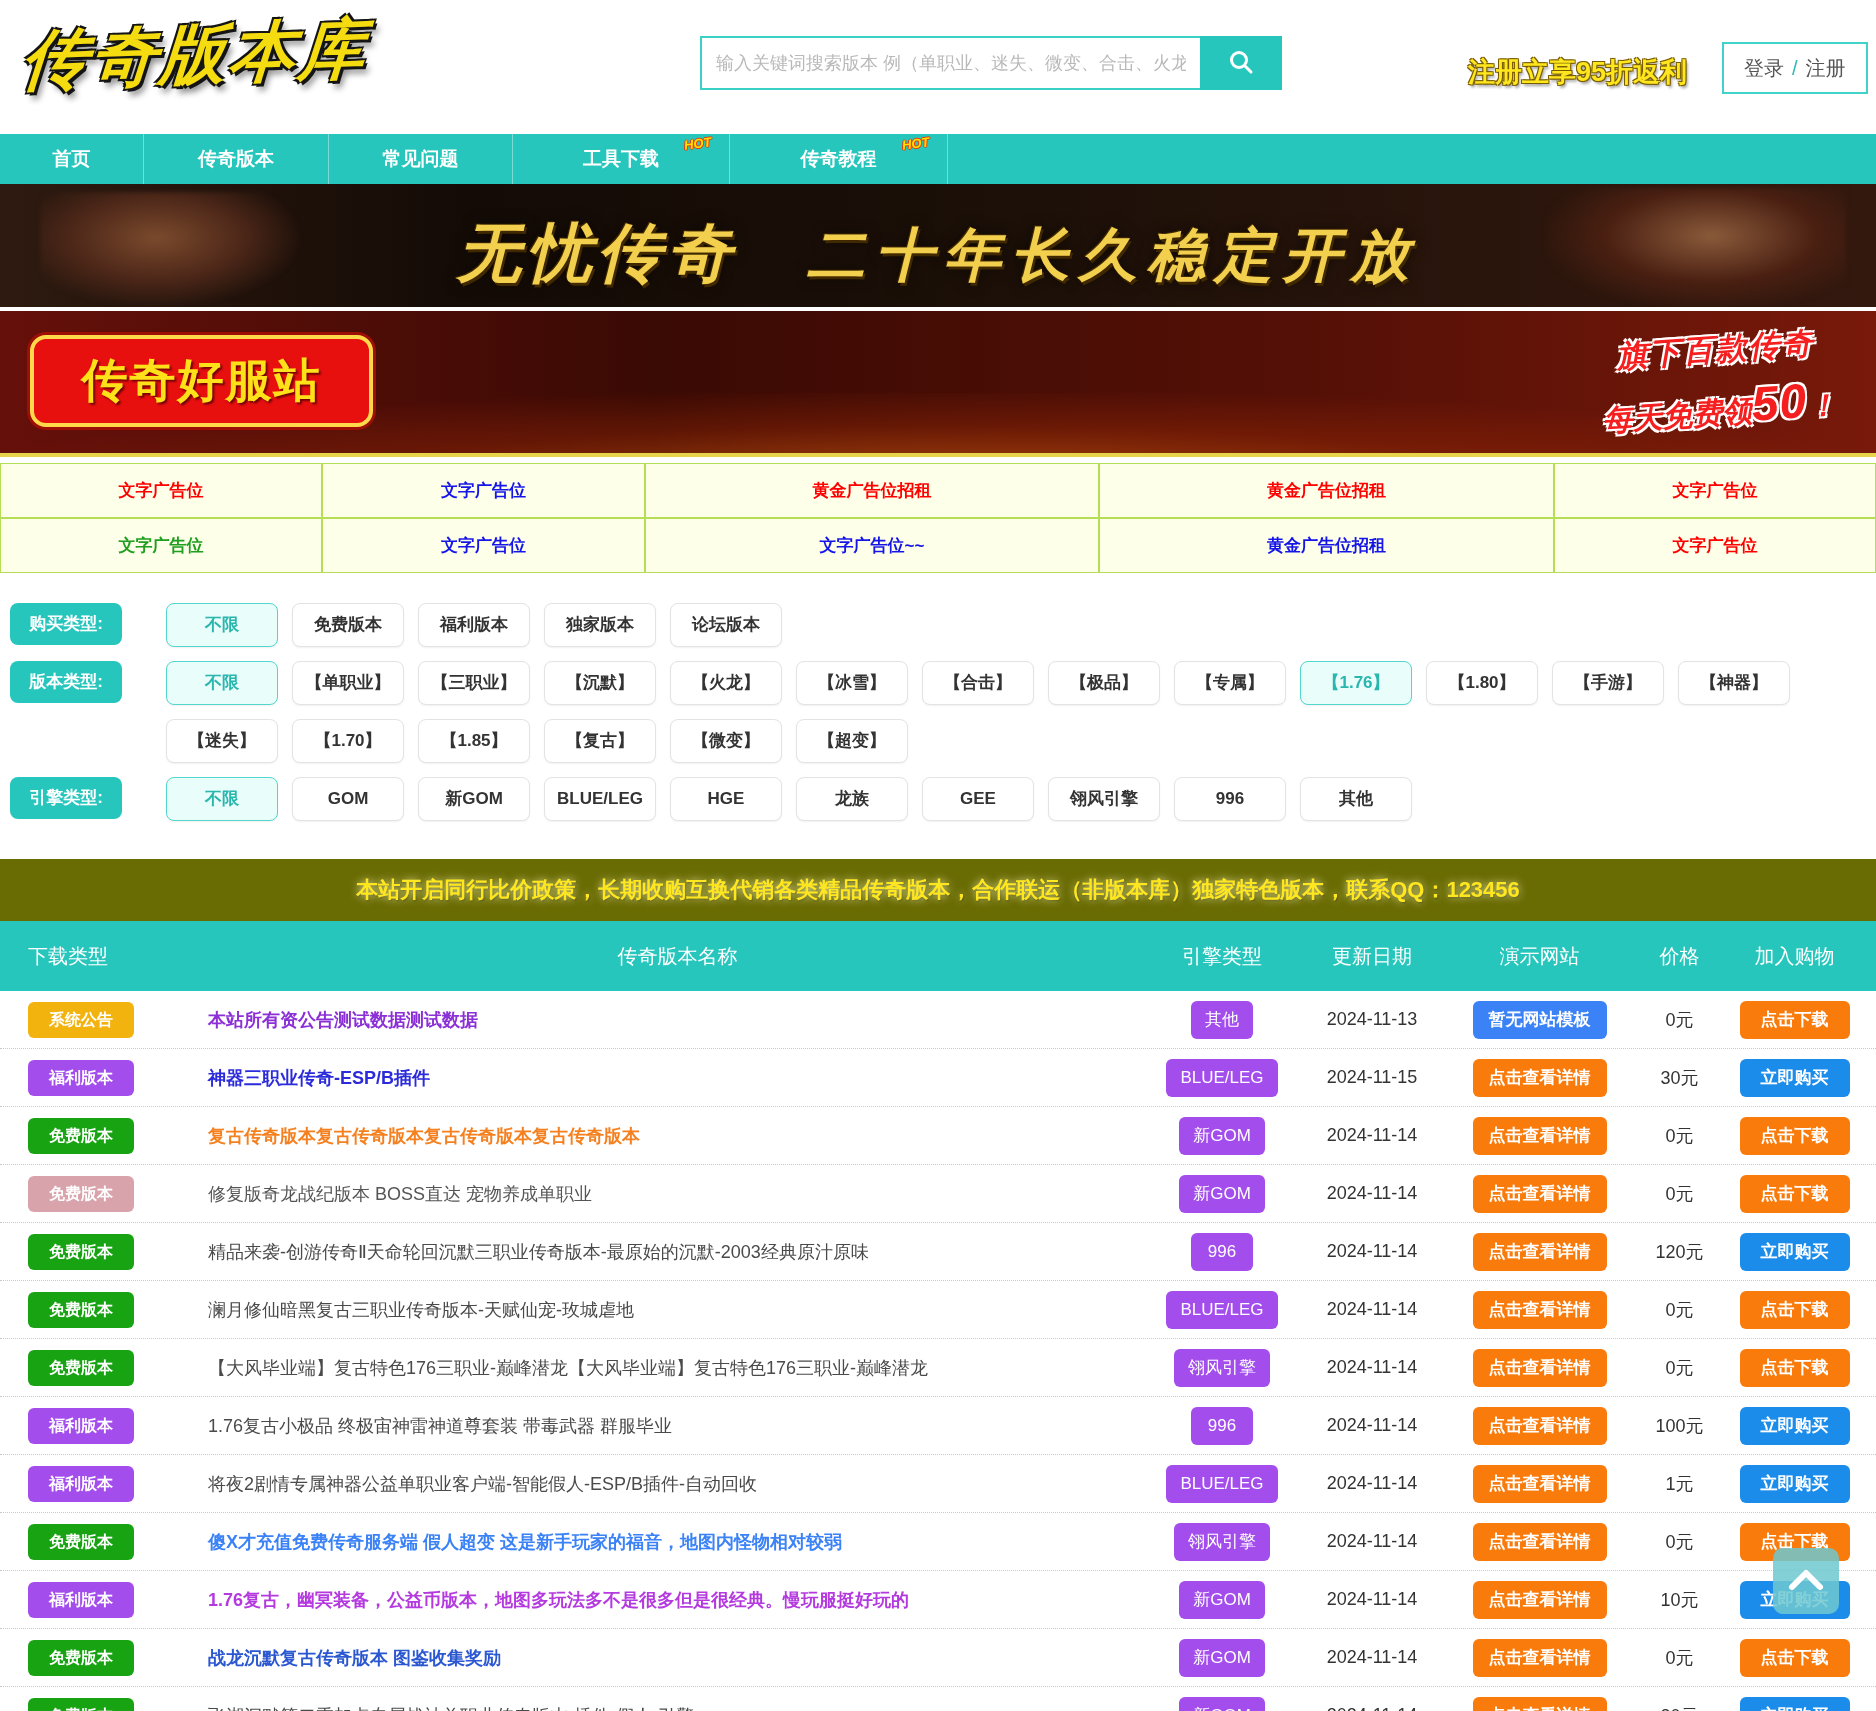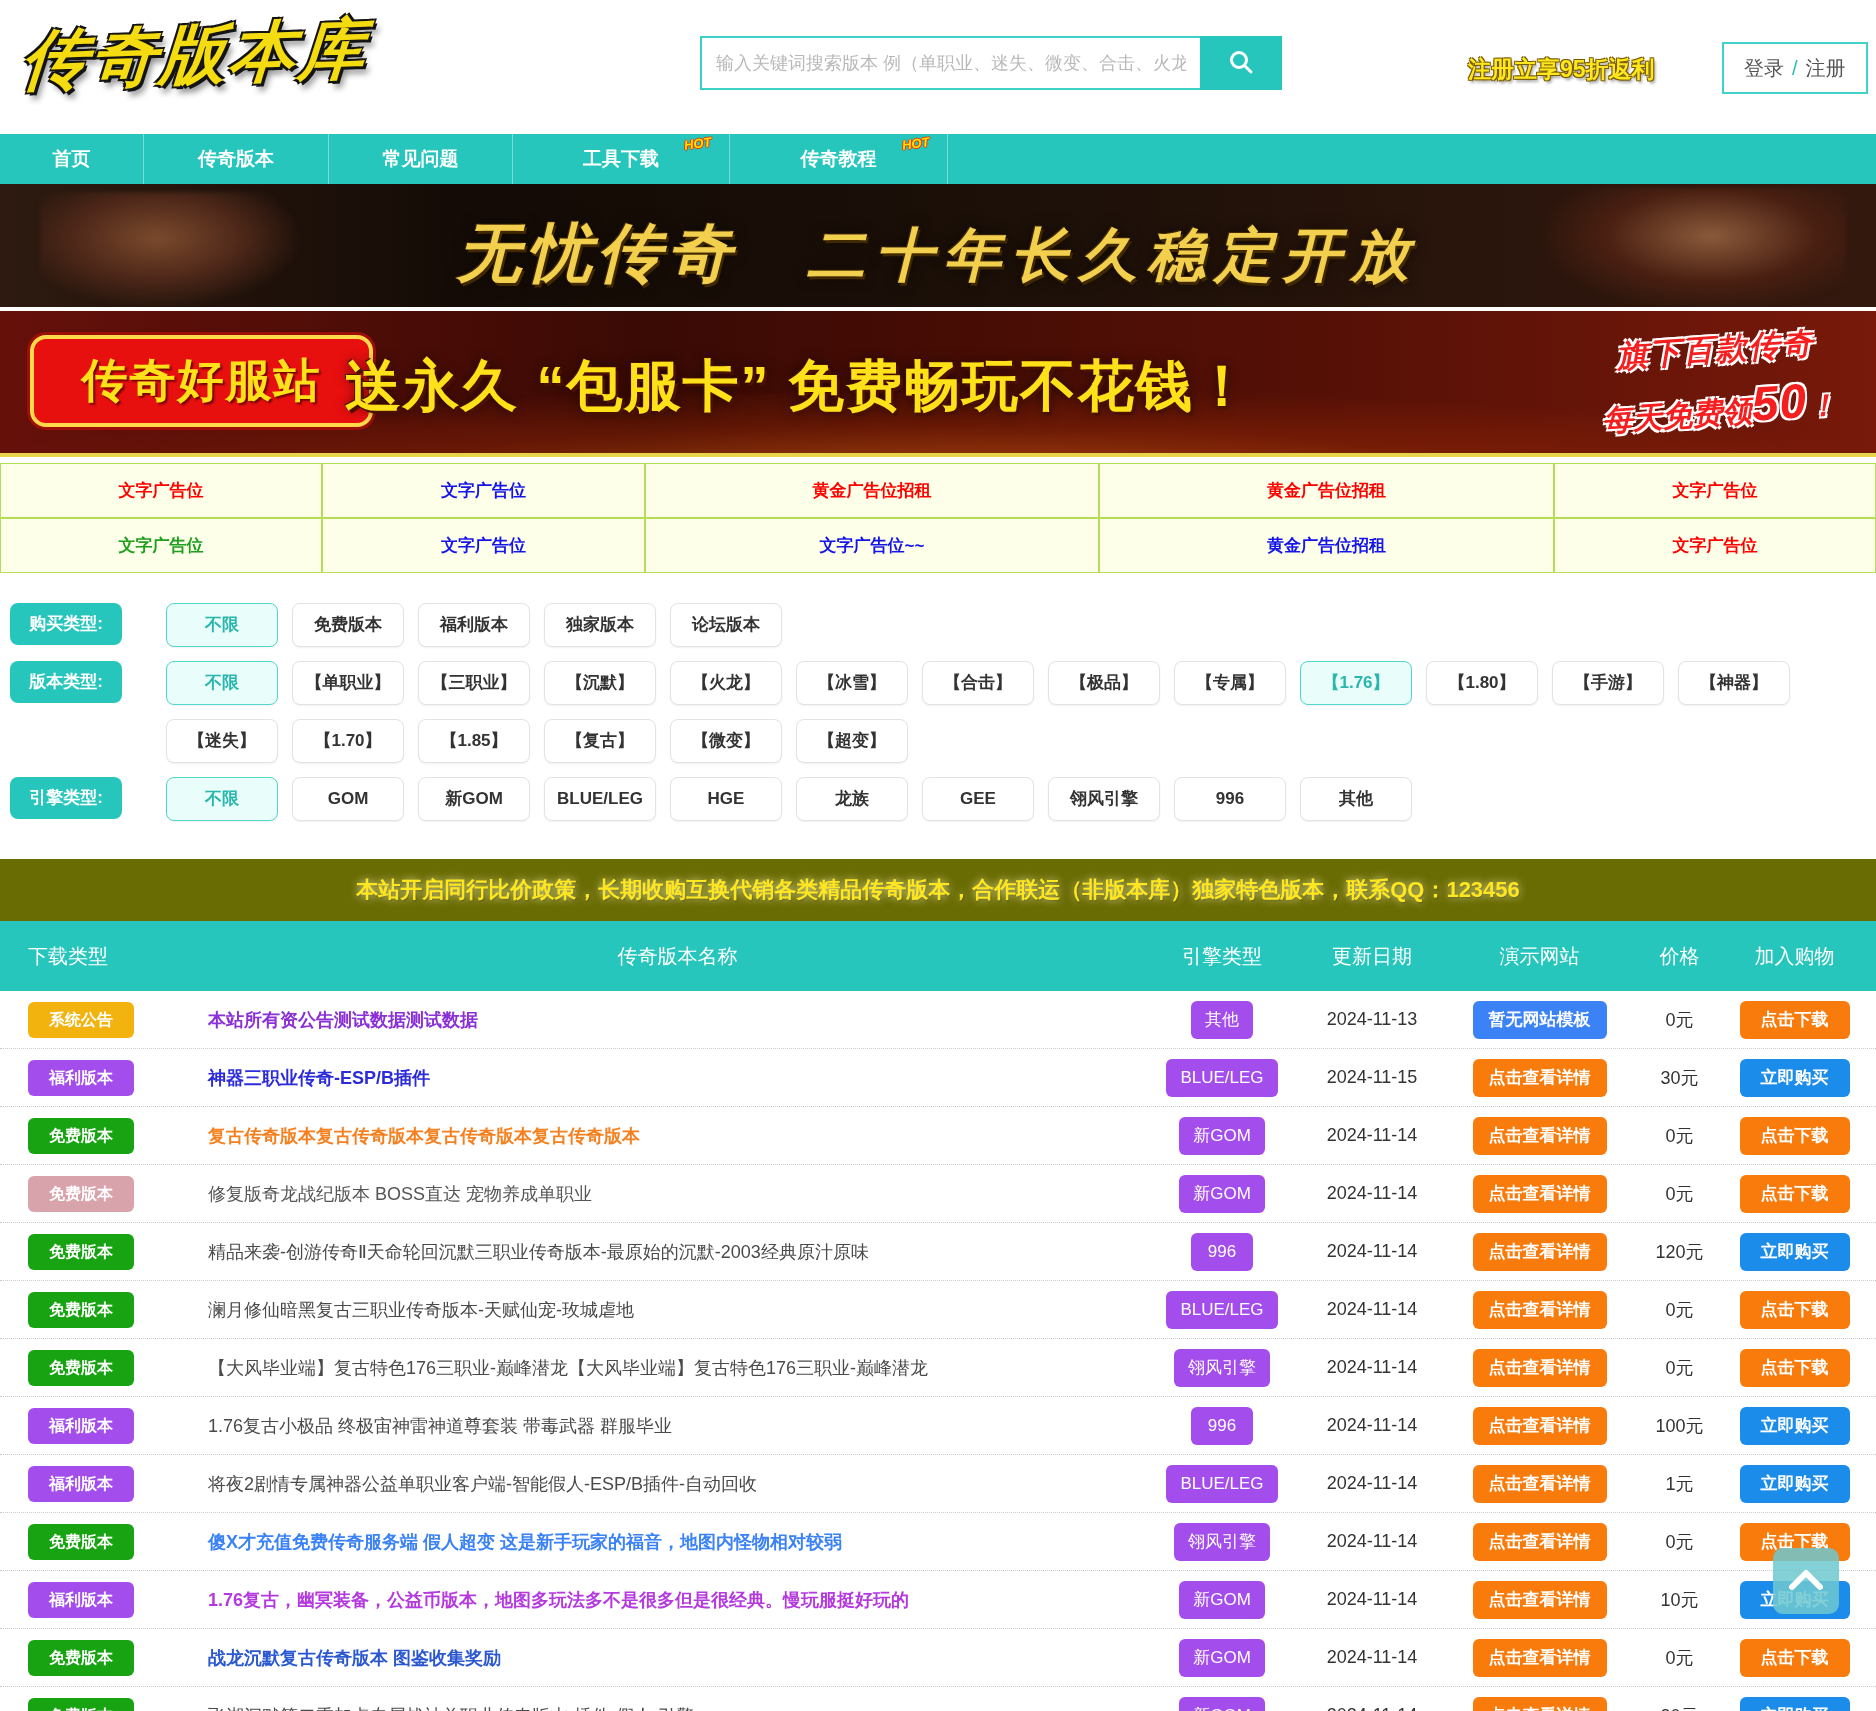--- a/index.html
+++ b/index.html
@@ -11,21 +11,21 @@
   .header { position:relative; height:134px; background:#fff; }
   .logo { position:absolute; left:22px; top:10px; font-size:66px; font-weight:900;
     font-style:italic; letter-spacing:3px; color:#f5dc10; transform:skewX(-6deg) rotate(-2deg);
     text-shadow:3px 3px 0 #141414,-2px -2px 0 #141414,2px -2px 0 #141414,-2px 2px 0 #141414,5px 7px 6px rgba(0,0,0,.45); }
   .search-wrap { position:absolute; left:700px; top:36px; display:flex; }
   .search-input { width:500px; height:54px; border:2px solid #3bd1c7; border-right:none;
     padding:0 14px; font-size:18px; color:#333; outline:none; }
   .search-input::placeholder { color:#b9b9b9; }
   .search-btn { width:82px; height:54px; background:#26c6bd; border:none; cursor:pointer;
     display:flex; align-items:center; justify-content:center; }
-  .promo { position:absolute; left:1468px; top:54px; font-size:23px; font-weight:900; color:#ffe71f;
+  .promo { position:absolute; left:1468px; top:54px; font-size:27px; font-weight:900; color:#ffe71f;
     text-shadow:1px 1px 0 #7a5c00,-1px -1px 0 #7a5c00,1px -1px 0 #7a5c00,-1px 1px 0 #7a5c00,2px 3px 3px rgba(0,0,0,.4); }
   .login-btn { position:absolute; left:1722px; top:42px; height:52px; padding:0 20px;
     border:2px solid #3fd3ca; background:#fff; display:flex; align-items:center;
     font-size:20px; color:#555; cursor:pointer; }
   .login-btn .sep { color:#2bbcb2; margin:0 8px; }
 
   
   .nav { height:50px; background:#26c6bd; display:flex; }
   .nav-item { position:relative; height:50px; display:flex; align-items:center; justify-content:center;
     color:#fff; font-size:19px; font-weight:700; border-right:1px solid rgba(255,255,255,.38); cursor:pointer; }
@@ -162,21 +162,20 @@
     </div>
 
   <div class="banner1">
     <div class="banner1-text">
       <span class="b1a">无忧传奇</span><span class="b1b">二十年长久稳定开放</span>
     </div>
   </div>
 
   <div class="banner2">
     <div class="b2-badge">传奇好服站</div>
-    <div class="b2-headline">送永久 “包服卡” 免费畅玩不花钱！</div>
     <div class="b2-side">
       <div class="b2-side-top">旗下百款传奇</div>
       <div class="b2-side-bottom">
         <span>每天免费领</span><span class="num">50</span><span>！</span>
       </div>
     </div>
   </div>
 
   <div class="ads" id="ads">
       <div class="ad-cell" style="color: rgb(255, 0, 0);">文字广告位</div>

